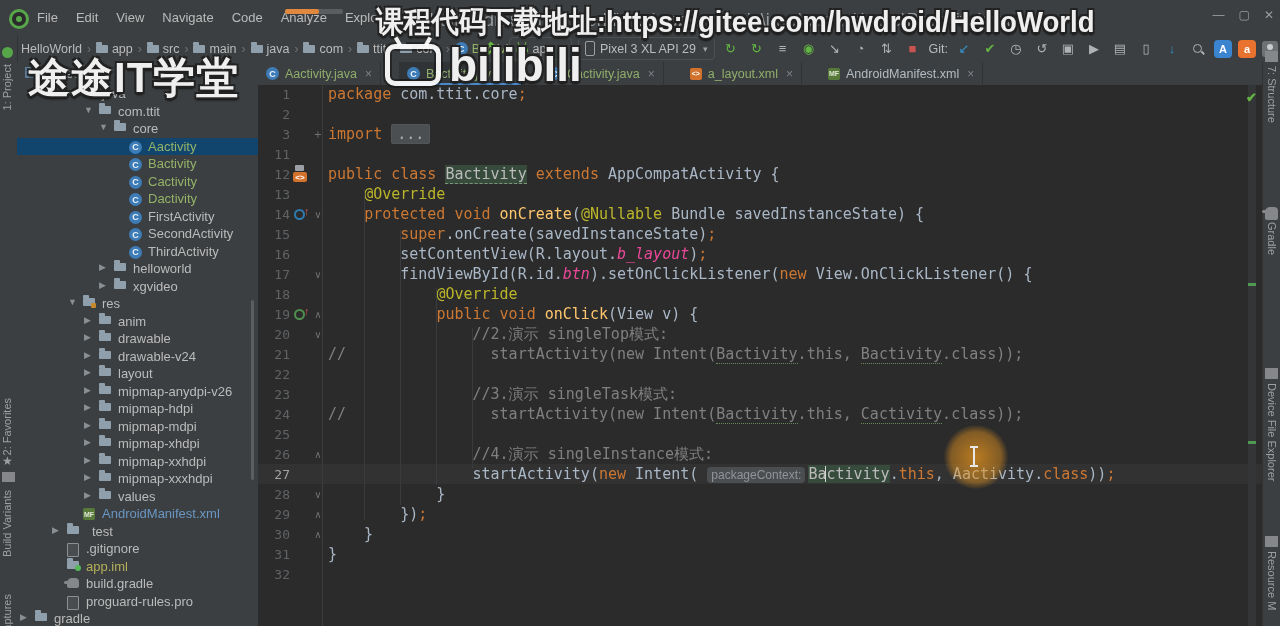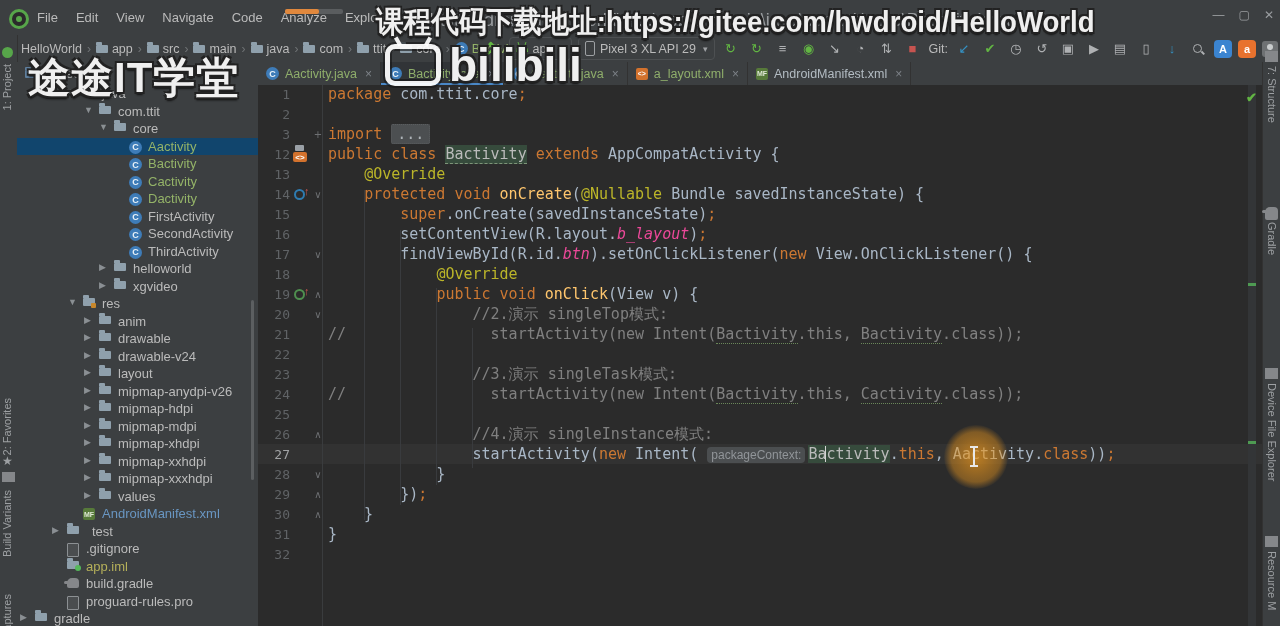--- a/index.html
+++ b/index.html
@@ -73,21 +73,21 @@
   #pheader{left:17px;top:62px;width:241px;height:23px;background:#3c3f41;display:flex;align-items:center;gap:6px;padding-left:8px;box-sizing:border-box;}
   #ptree{left:17px;top:85px;width:241px;height:541px;background:#3c3f41;overflow:hidden;}
   .trow{position:relative;height:17.5px;font-size:13px;white-space:nowrap;}
   .trow.sel{background:#11456d;}
   .tarrow{position:absolute;top:2px;font-size:9px;color:#8a8f93;}
   .ticon{position:absolute;top:3px;}
   .tlab{position:absolute;top:1px;color:#bbbbbb;}
   .tlab.green{color:#94b368;} .tlab.blue{color:#6996c2;} .tlab.olive{color:#b5b05a;}
   #tree-scroll{left:251px;top:300px;width:3px;height:180px;background:#5c5f61;border-radius:2px;}
   
-  #tabbar{left:258px;top:62px;width:1004px;height:23px;background:#3c3f41;border-bottom:1px solid #323232;display:flex;}
+  #tabbar{left:258px;top:62px;width:1004px;height:23px;background:#3c3f41;border-bottom:1px solid #323232;display:flex;gap:18px;}
   .tab{display:flex;align-items:center;gap:6px;padding:0 8px;border-right:1px solid #323232;font-size:12.5px;position:relative;}
   .tab .tname{color:#8fae6b;}
   .tab .tname.light{color:#b3bcc3;}
   .tab.active{background:#313437;}
   .tab.active:after{content:"";position:absolute;left:0;bottom:-1px;width:100%;height:3px;background:#4a88c7;}
   .tclose{color:#7d8288;font-size:12px;margin-left:2px;}
   
   #editor{left:258px;top:85px;width:1004px;height:541px;background:#2b2b2b;}
   #gutter-sep{left:322px;top:85px;width:1px;height:541px;background:#3a3c3e;}
   #code{position:absolute;left:0;top:-1px;width:1004px;}
@@ -465,20 +465,26 @@
           <span class="gfold"></span>
           <pre class="codeline"></pre>
         </div>
         <div class="crow">
           <span class="lnum">3</span>
           <span class="gico"></span>
           <span class="gfold">+</span>
           <pre class="codeline"><span class="tk-k">import</span><span class="tk-d"> </span><span class="tk-chip">...</span></pre>
         </div>
         <div class="crow">
+          <span class="lnum">11</span>
+          <span class="gico"></span>
+          <span class="gfold"></span>
+          <pre class="codeline"></pre>
+        </div>
+        <div class="crow">
           <span class="lnum">12</span>
           <span class="gico">
             <span class="gm-class-top"></span>
             <span class="gm-class-bot">&lt;&gt;</span>
           </span>
           <span class="gfold"></span>
           <pre class="codeline"><span class="tk-k">public class</span><span class="tk-d"> </span><span class="tk-hlu">Bactivity</span><span class="tk-d"> </span><span class="tk-k">extends</span><span class="tk-d"> AppCompatActivity {</span></pre>
         </div>
         <div class="crow">
           <span class="lnum">13</span>

